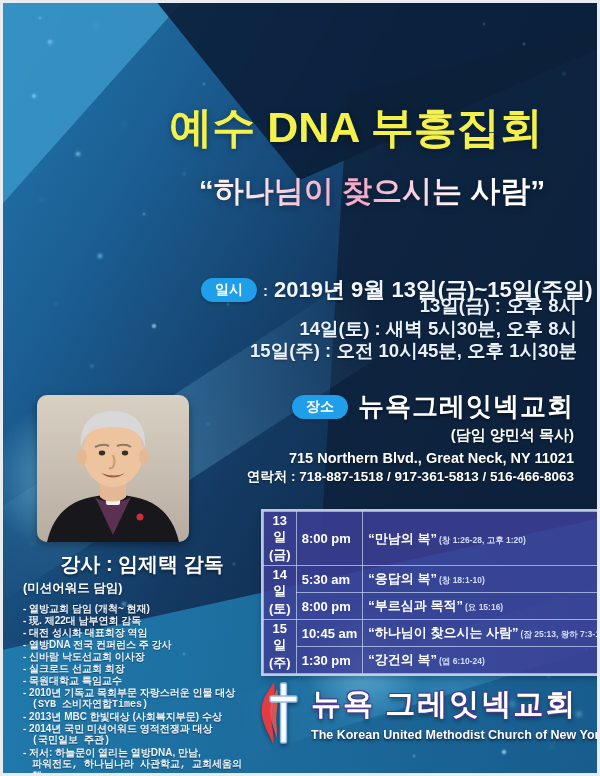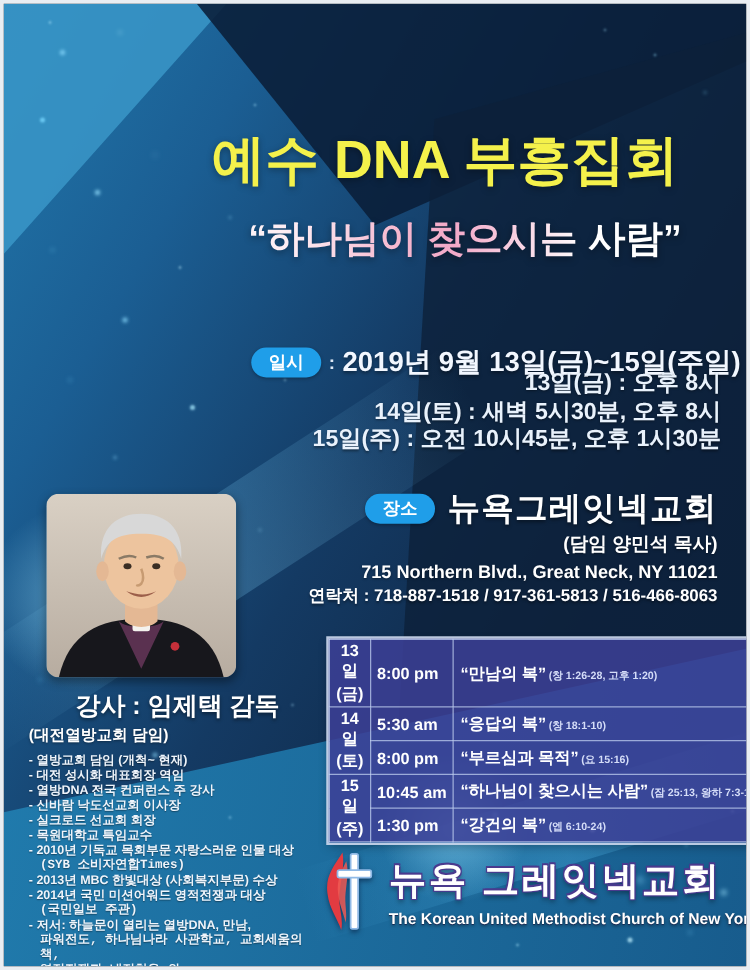--- a/index.html
+++ b/index.html
@@ -193,23 +193,24 @@
       </tr>
       <tr>
         <td class="time">1:30 pm</td>
         <td class="titlecell"><span>“강건의 복”</span><span class="ref">(엡 6:10-24)</span></td>
       </tr>
     </tbody>
   </table>
 
   <div class="speaker">
     <div class="speaker-heading">강사 : 임제택 감독</div>
-    <div class="speaker-sub">(대전열방교회 담임)</div>
+    <div class="speaker-sub">(미션어워드 담임)</div>
     <div class="creds">
       <div>- 열방교회 담임 (개척~ 현재)</div>
+      <div>- 現. 제22대 남부연회 감독</div>
       <div>- 대전 성시화 대표회장 역임</div>
       <div>- 열방DNA 전국 컨퍼런스 주 강사</div>
       <div>- 신바람 낙도선교회 이사장</div>
       <div>- 실크로드 선교회 회장</div>
       <div>- 목원대학교 특임교수</div>
       <div>- 2010년 기독교 목회부문 자랑스러운 인물 대상</div>
       <div class="cont">(SYB 소비자연합Times)</div>
       <div>- 2013년 MBC 한빛대상 (사회복지부문) 수상</div>
       <div>- 2014년 국민 미션어워드 영적전쟁과 대상</div>
       <div class="cont">(국민일보 주관)</div>

